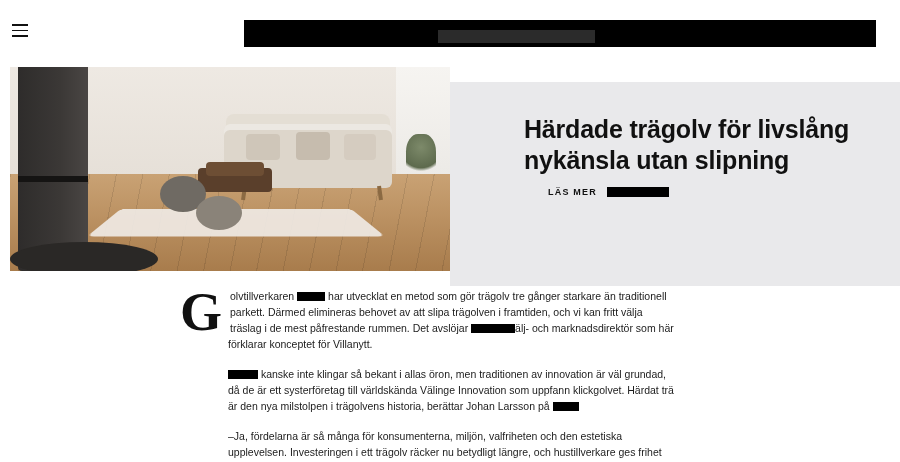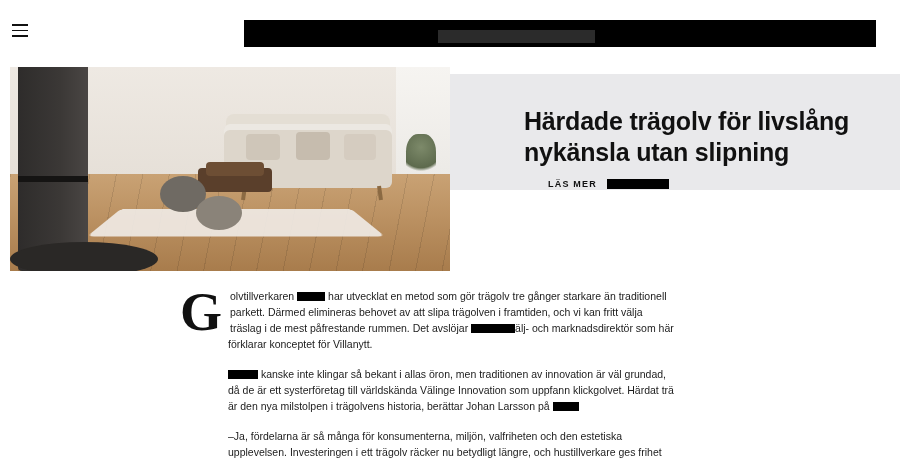--- a/index.html
+++ b/index.html
@@ -169,22 +169,22 @@
     background: linear-gradient(to bottom, #f7f5f2, #eceae6);
   }
   .hp-plant {
     position:absolute; left:396px; top:78px; width:30px; height:44px;
     background: radial-gradient(circle at 50% 30%, #7d8a6a 0%, #5d6a4d 60%, rgba(0,0,0,0) 70%);
     border-radius: 40% 40% 10% 10%;
   }
 
   .hero-text {
     position: absolute;
-    left: 450px; top: 28px;
-    width: 450px; height: 116px;
+    left: 450px; top: 36px;
+    width: 450px; height: 204px;
     background: #e9e9eb;
   }
   .hero-title {
     position: absolute;
     left: 74px; top: 32px;
     width: 360px;
     font-size: 25px;
     font-weight: 700;
     line-height: 31px;
     color: #111;

